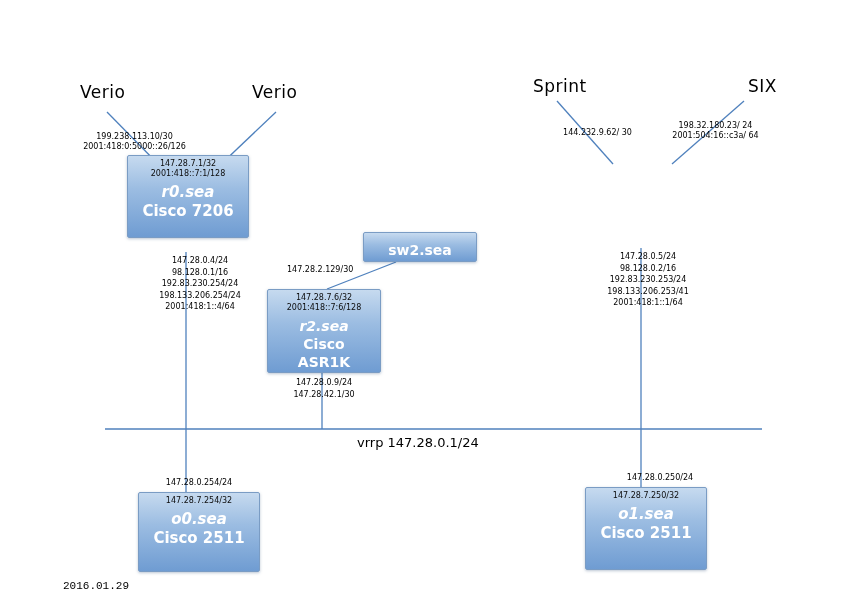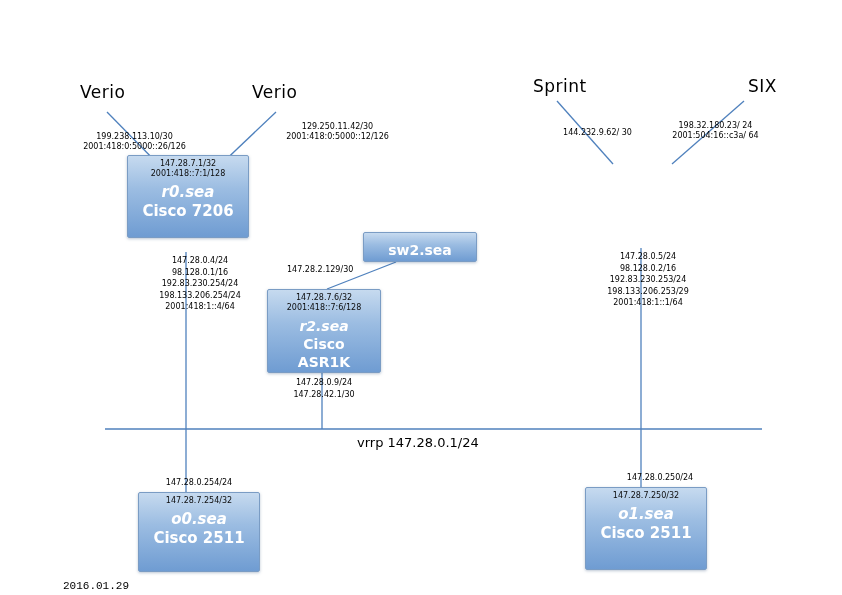--- a/index.html
+++ b/index.html
@@ -52,24 +52,20 @@
 
   <div class="provider" style="left:80px;top:58px">Verio</div>
   <div class="provider" style="left:252px;top:58px">Verio</div>
   <div class="provider" style="left:533px;top:52px">Sprint</div>
   <div class="provider" style="left:748px;top:52px">SIX</div>
 
   <div class="ipblock" style="left:72px;top:108px;width:125px">
     <div>199.238.113.10/30</div>
     <div>2001:418:0:5000::26/126</div>
   </div>
-  <div class="ipblock" style="left:275px;top:98px;width:125px">
-    <div>129.250.11.42/30</div>
-    <div>2001:418:0:5000::12/126</div>
-  </div>
   <div class="ipblock" style="left:550px;top:104px;width:95px">
     <div>144.232.9.62/ 30</div>
   </div>
   <div class="ipblock" style="left:663px;top:97px;width:105px">
     <div>198.32.180.23/ 24</div>
     <div>2001:504:16::c3a/ 64</div>
   </div>
 
   <div class="node" style="left:127px;top:131px;width:122px;height:83px">
     <div class="lo">147.28.7.1/32</div>
@@ -82,21 +78,21 @@
     <div>98.128.0.1/16</div>
     <div>192.83.230.254/24</div>
     <div>198.133.206.254/24</div>
     <div>2001:418:1::4/64</div>
   </div>
 
   <div class="iflist" style="left:588px;top:227px;width:120px">
     <div>147.28.0.5/24</div>
     <div>98.128.0.2/16</div>
     <div>192.83.230.253/24</div>
-    <div>198.133.206.253/29</div>
+    <div>198.133.206.253/41</div>
     <div>2001:418:1::1/64</div>
   </div>
 
   <div class="node sw" style="left:363px;top:208px;width:114px;height:30px">
     <div class="nm">sw2.sea</div>
   </div>
   <div class="small-label" style="left:287px;top:241px">147.28.2.129/30</div>
 
   <div class="node" style="left:267px;top:265px;width:114px;height:84px">
     <div class="lo">147.28.7.6/32</div>

